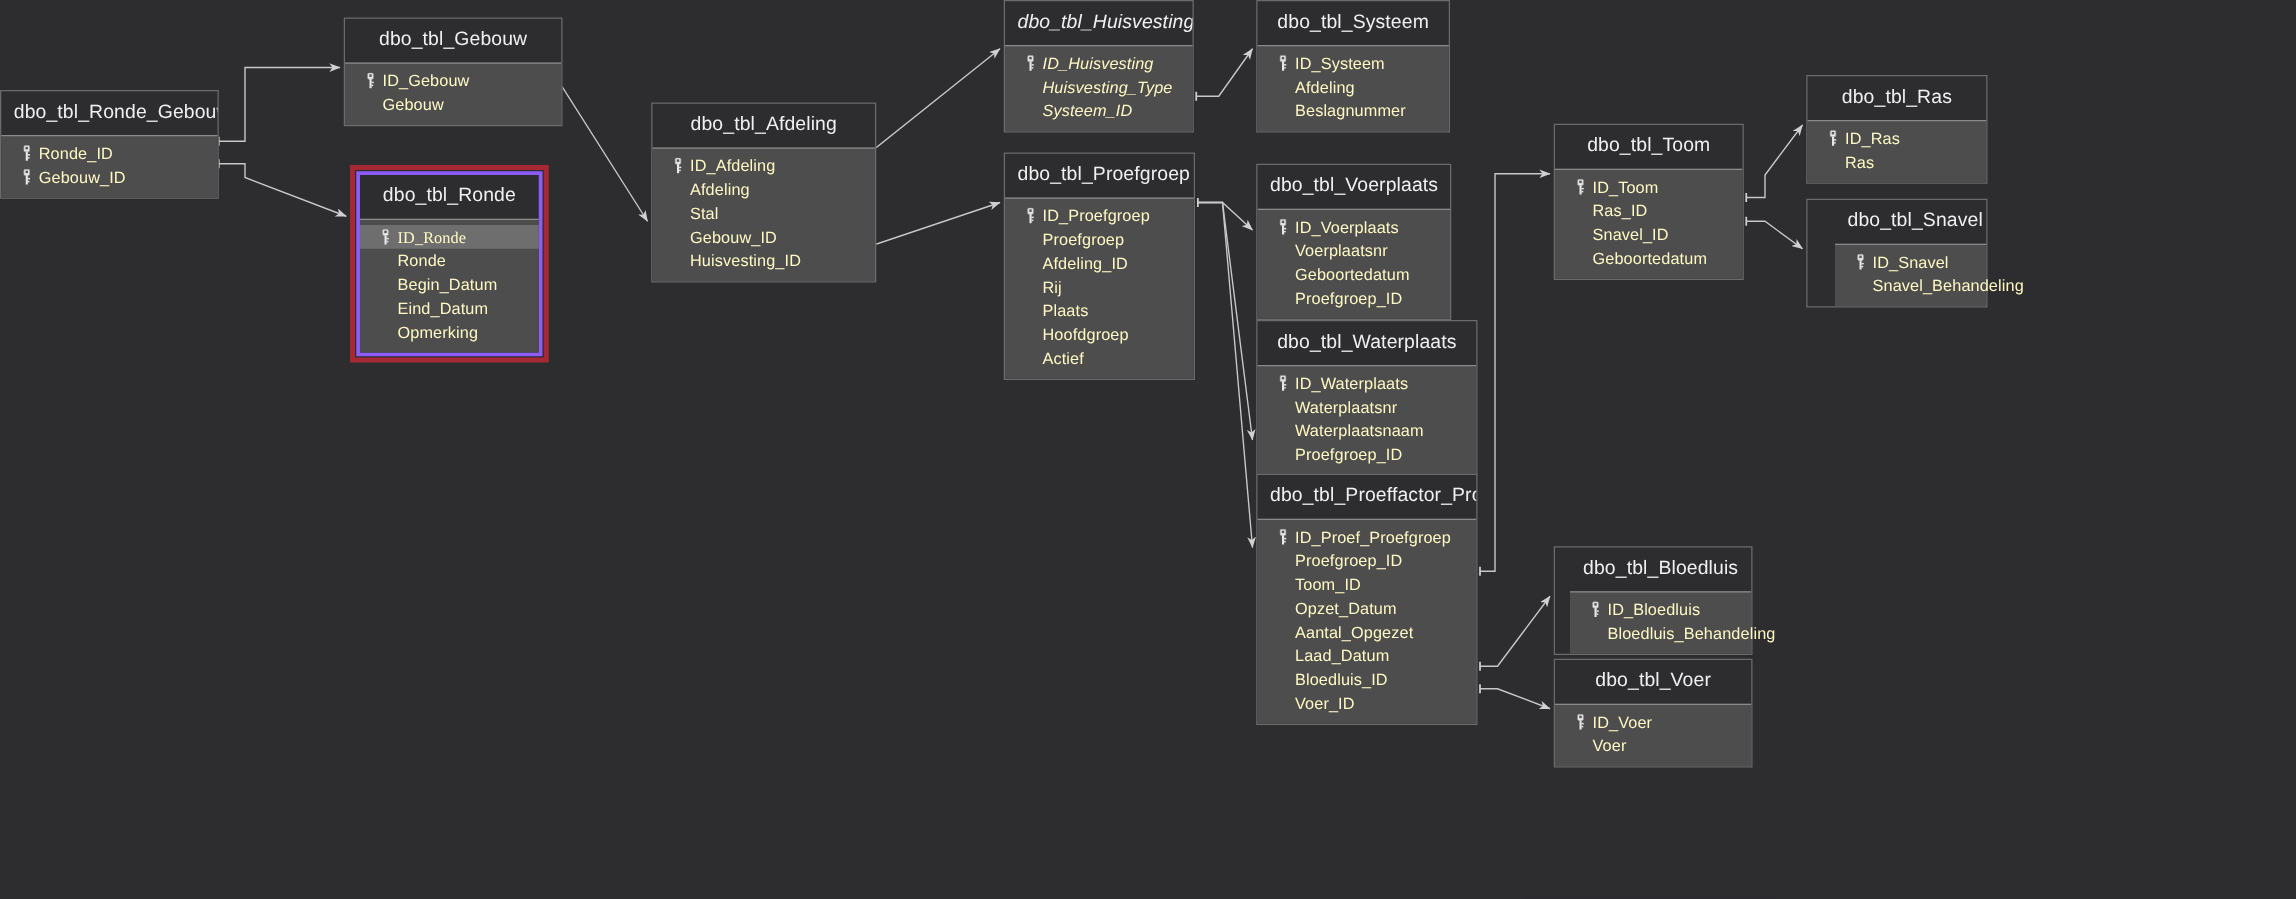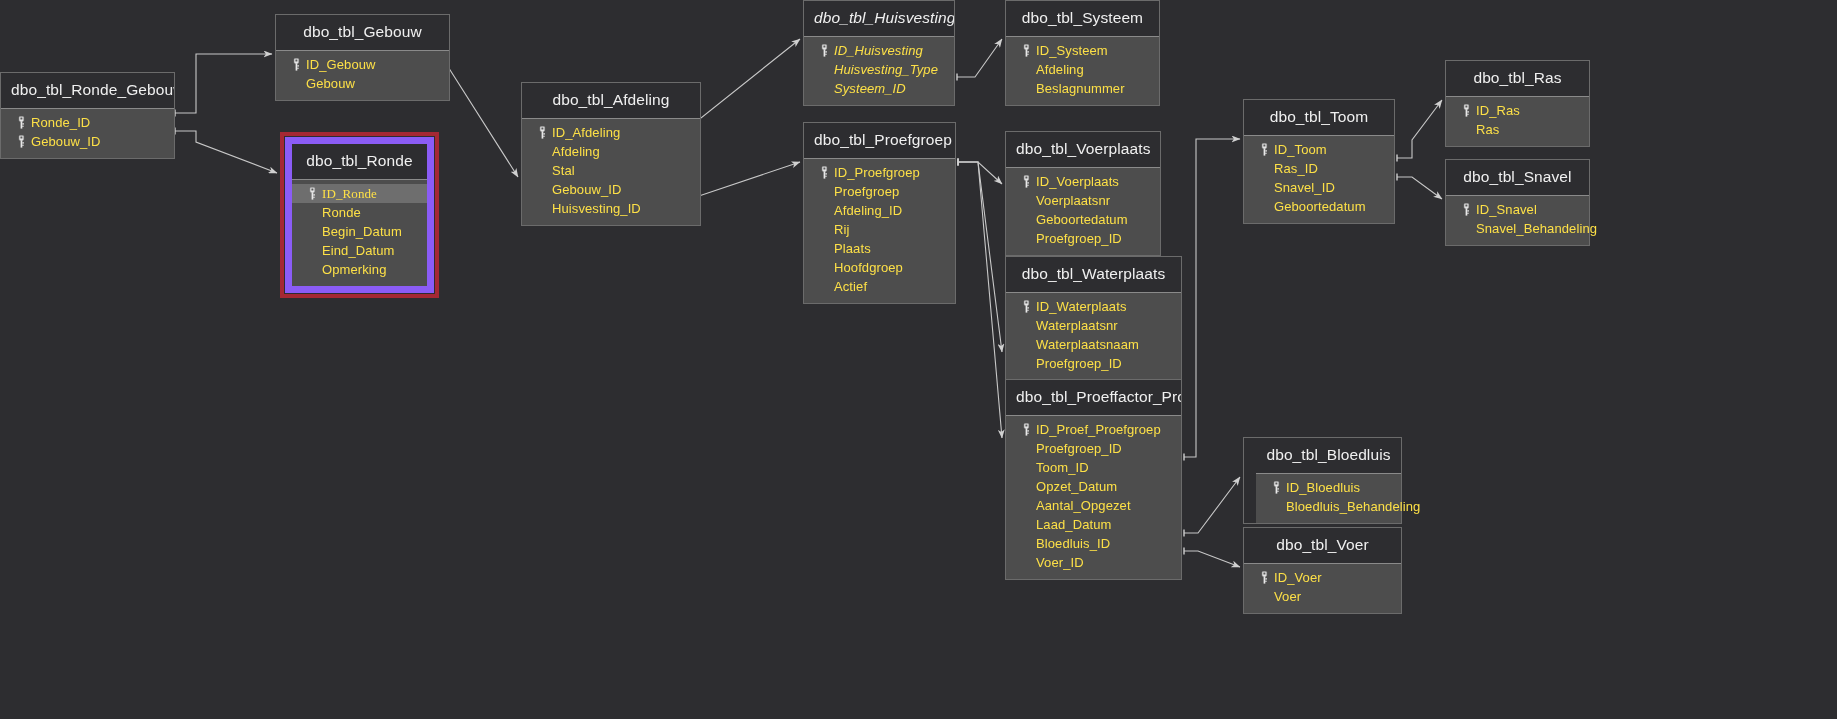--- a/index.html
+++ b/index.html
@@ -29,21 +29,21 @@
     z-index: 2;
     box-sizing: border-box;
     background: #2d2d30;
     border: 1px solid #6b6b6b;
   }
   .table-node.selected {
     border: 4px solid #a52834;
     padding: 1px;
   }
   .table-node.selected .inner-frame {
-    border: 7px solid #8b5cf6;
+    border: 3px solid #8b5cf6;
   }
   .inner-frame {
     box-sizing: border-box;
   }
   .table-title {
     color: #f0f0f0;
     font-size: 15.5px;
     text-align: center;
     padding: 8px 10px 9px 10px;
     white-space: nowrap;
@@ -67,21 +67,21 @@
     font-family: Liberation Serif, serif;
   }
   .field-key {
     width: 20px;
     flex: 0 0 20px;
     display: flex;
     align-items: center;
     justify-content: center;
   }
   .field-name {
-    color: #fde047;
+    color: #fef9c3;
     font-size: 13px;
     letter-spacing: 0.1px;
   }
   .key-glyph {
     display: block;
   }
 </style>
 </head>
 <body>
 
@@ -492,21 +492,21 @@
               </span>
               <span class="field-name">ID_Ras</span>
             </div>
             <div class="field-row">
               <span class="field-key"></span>
               <span class="field-name">Ras</span>
             </div>
           </div>
         </div>
       </div>
-      <div class="table-node" style="left: 1445px; top: 159px; width: 145px;">
+      <div class="table-node" style="left: 1445px; top: 159px; width: 145px; padding-left: 22px;">
         <div class="inner-frame">
           <div class="table-title">dbo_tbl_Snavel</div>
           <div class="field-list">
             <div class="field-row">
               <span class="field-key">
                 <svg class="key-glyph" width="9" height="13" viewBox="0 0 9 13" xmlns="http://www.w3.org/2000/svg">
                   <rect x="2.1" y="0.4" width="4.6" height="5.0" rx="1.1" fill="#e8e8e8" stroke="#9a9a9a" stroke-width="0.5"></rect>
                   <rect x="3.4" y="1.5" width="2.0" height="2.0" fill="#595959"></rect>
                   <rect x="3.6" y="5.2" width="1.7" height="7.4" fill="#e8e8e8"></rect>
                   <rect x="5.3" y="7.3" width="1.7" height="1.2" fill="#e8e8e8"></rect>

